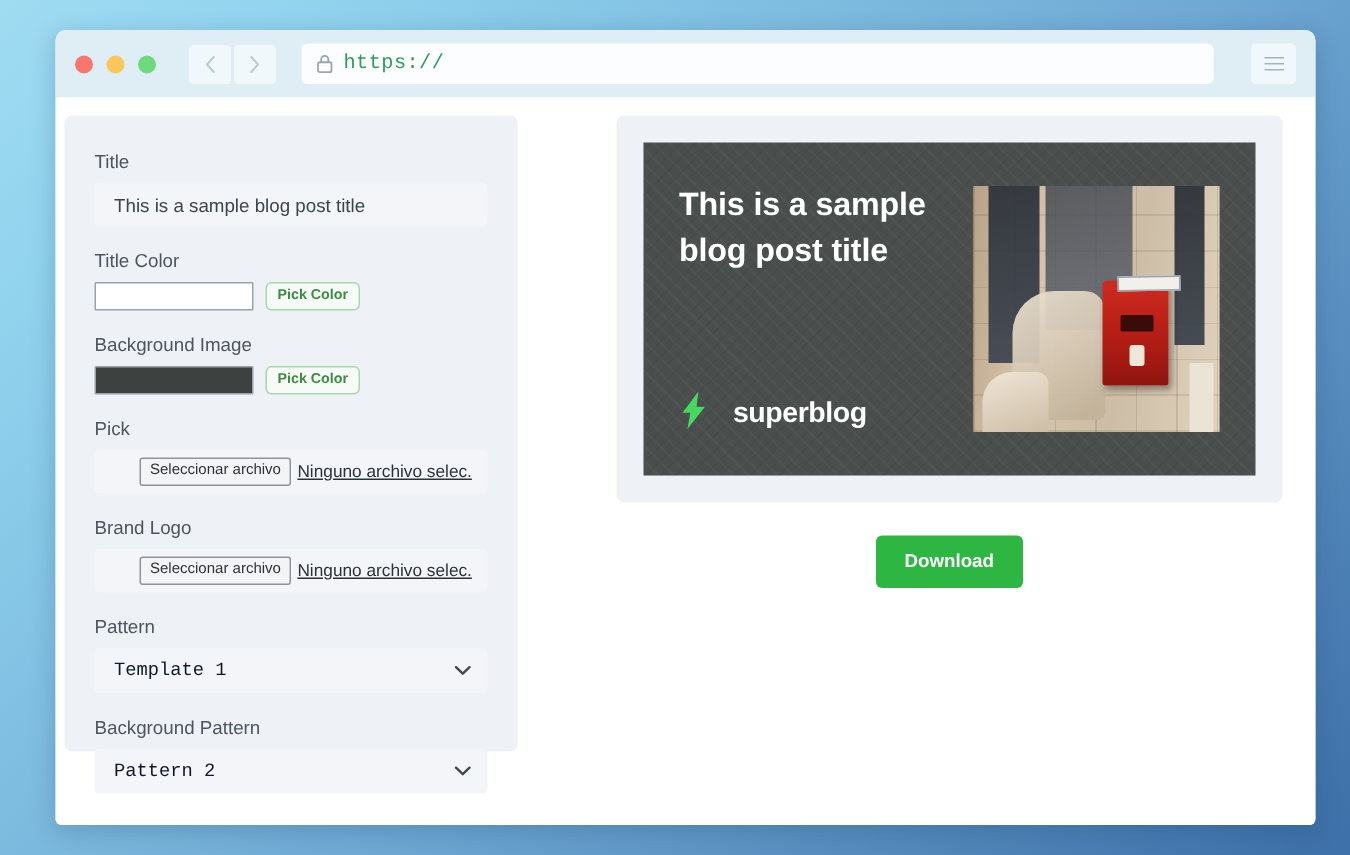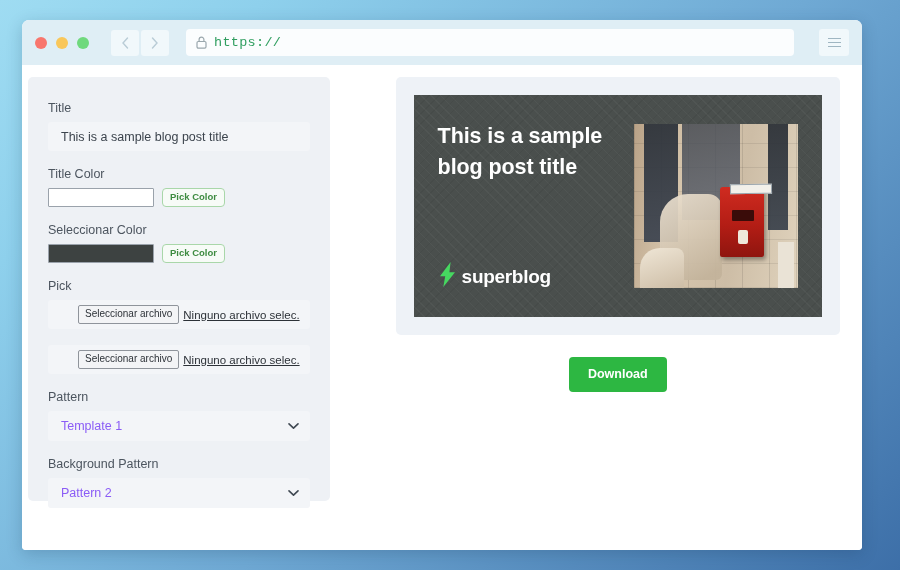--- a/index.html
+++ b/index.html
@@ -6,21 +6,21 @@
   html, body { width: 900px; height: 570px; overflow: hidden; }
   body {
     font-family: "Liberation Sans", sans-serif;
     background: linear-gradient(135deg, #9fdcf2 0%, #8ed0ec 18%, #6fa9d4 55%, #3d6fa8 100%);
     position: relative;
   }
 
   
   #browser-window {
     position: absolute;
-    left: 22px; top: 20px;
+    left: 37px; top: 20px;
     width: 840px; height: 530px;
     background: #ffffff;
     border-radius: 7px 7px 4px 4px;
     box-shadow: 0 4px 16px rgba(20,50,80,0.22);
     overflow: hidden;
     display: flex;
     flex-direction: column;
   }
 
   
@@ -173,23 +173,23 @@
   }
 
   .select-wrap { position: relative; width: 100%; }
   .select-box {
     width: 100%;
     height: 30px;
     background: #f3f5f8;
     border: none;
     border-radius: 3px;
     font-size: 12.5px;
-    color: #8b5cf6;
+    color: #0f172a;
     padding: 0 30px 0 13px;
-    font-family: Liberation Sans, sans-serif;
+    font-family: Liberation Mono, monospace;
     display: flex;
     align-items: center;
     cursor: pointer;
   }
   .chev {
     position: absolute;
     right: 11px; top: 50%;
     transform: translateY(-50%);
     pointer-events: none;
     color: #4a525b;
@@ -227,21 +227,21 @@
     padding-right: 12px;
   }
   #card-title {
     color: #ffffff;
     font-size: 21.5px;
     font-weight: bold;
     line-height: 1.42;
     max-width: 215px;
     letter-spacing: -0.1px;
   }
-  #card-brand { display: flex; align-items: center; gap: 5px; }
+  #card-brand { display: flex; align-items: center; gap: 17px; }
   #brand-bolt { display: block; }
   #brand-name {
     color: #ffffff;
     font-size: 19px;
     font-weight: bold;
     letter-spacing: -0.3px;
   }
   #card-image {
     width: 164px;
     height: 164px;
@@ -387,36 +387,37 @@
 
       <div class="field">
         <span class="field-label">Title Color</span>
         <div class="color-row">
           <span class="color-swatch" id="title-color-swatch" style="background: rgb(255, 255, 255);"></span>
           <button class="pick-color-btn">Pick Color</button>
         </div>
       </div>
 
       <div class="field">
-        <span class="field-label">Seleccionar Color</span>
+        <span class="field-label">Background Image</span>
         <div class="color-row">
           <span class="color-swatch" id="bg-color-swatch" style="background: rgb(61, 66, 65);"></span>
           <button class="pick-color-btn">Pick Color</button>
         </div>
       </div>
 
       <div class="field">
         <span class="field-label">Pick</span>
         <div class="file-row">
           <button class="file-btn">Seleccionar archivo</button>
           <span class="file-name">Ninguno archivo selec.</span>
         </div>
       </div>
 
       <div class="field">
+        <span class="field-label">Brand Logo</span>
         <div class="file-row">
           <button class="file-btn">Seleccionar archivo</button>
           <span class="file-name">Ninguno archivo selec.</span>
         </div>
       </div>
 
       <div class="field">
         <span class="field-label">Pattern</span>
         <div class="select-wrap">
           <div class="select-box">Template 1</div>

